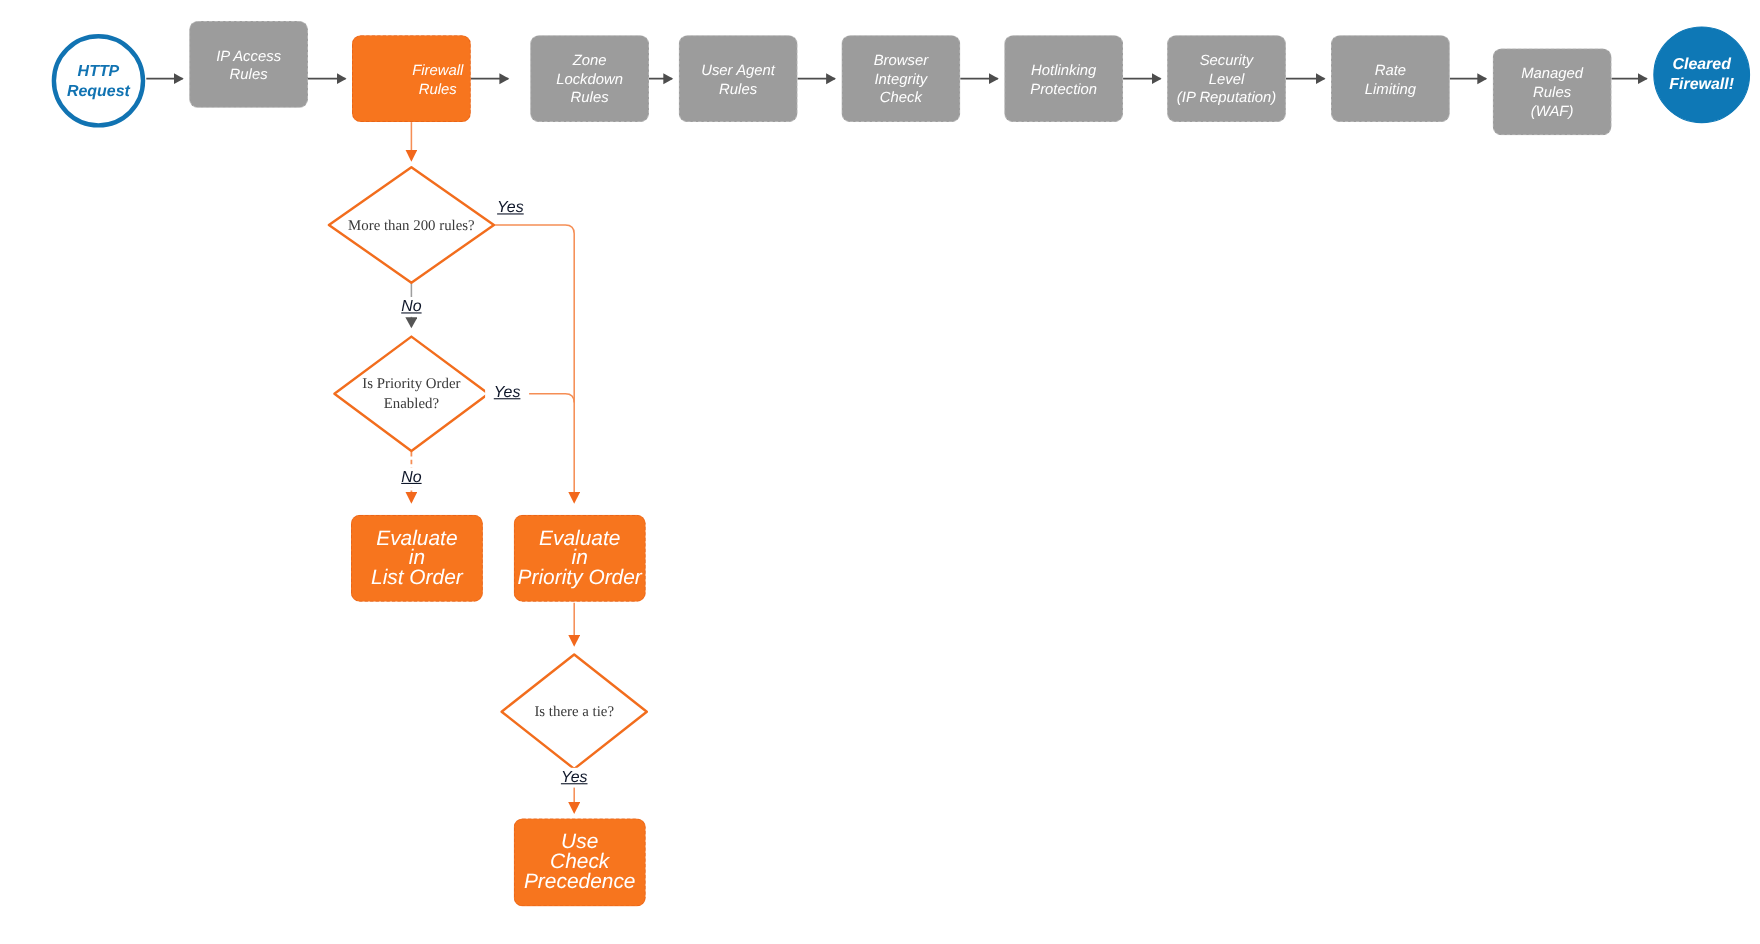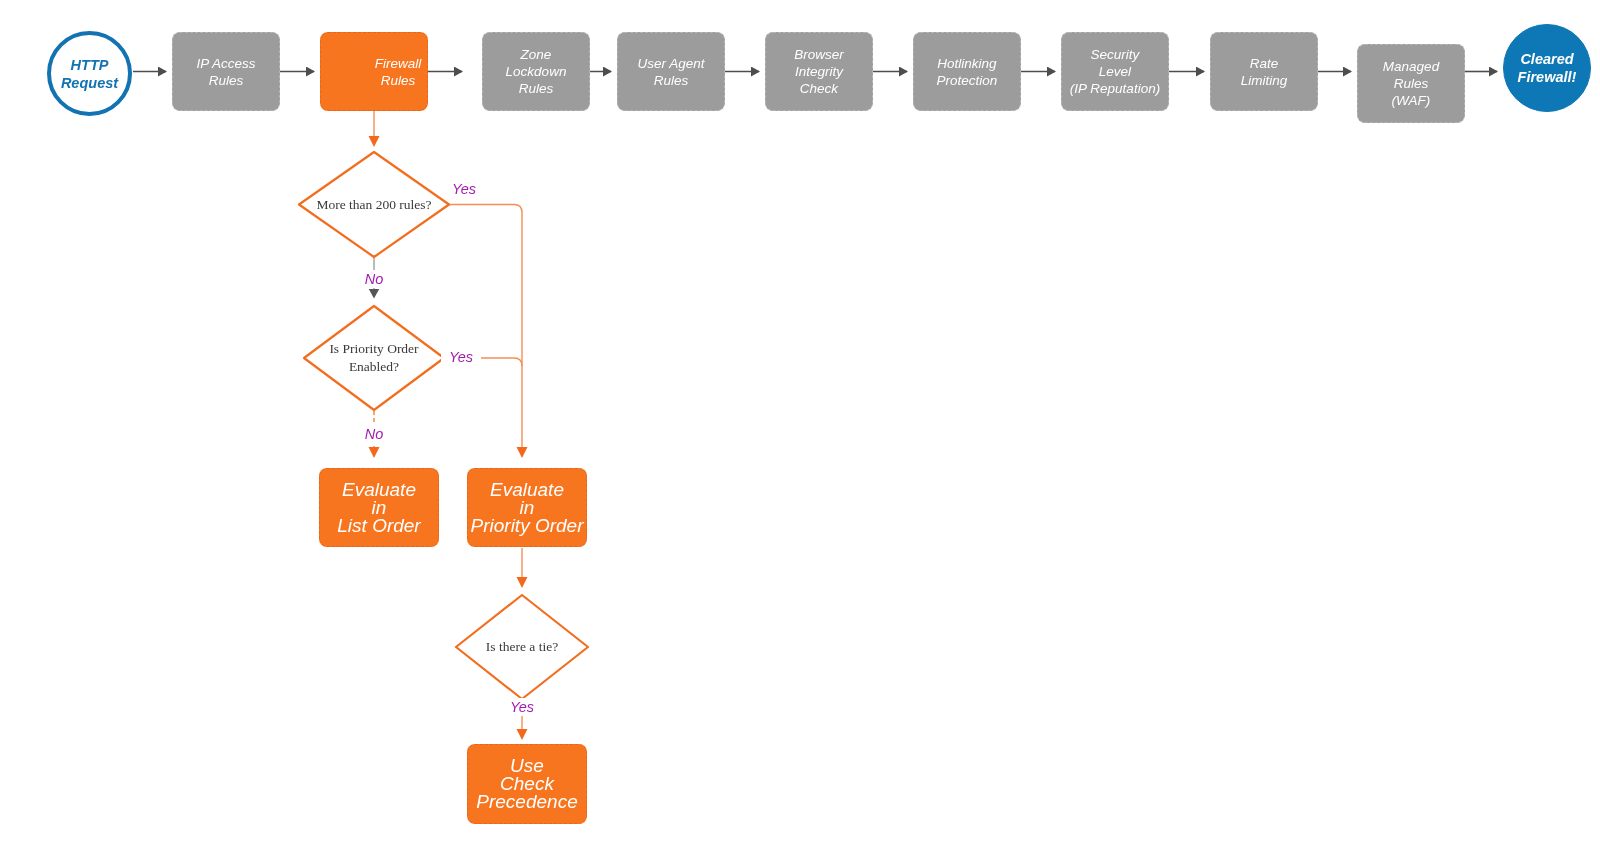--- a/index.html
+++ b/index.html
@@ -51,21 +51,21 @@
   .circle.end{
     left:1484px;top:24px;width:88px;height:88px;
     background:var(--blue);border:1px solid var(--blue);color:#ffffff;
   }
   .dia-label{
     position:absolute;display:flex;align-items:center;justify-content:center;text-align:center;
     color:var(--ink);font-size:13.5px;line-height:18px;font-family:Liberation Serif, serif;
   }
   .edge-label{
     position:absolute;display:flex;align-items:center;justify-content:center;text-align:center;
-    font-style:italic;font-size:14.5px;color:#a21caf;background:#ffffff;line-height:16px;
+    font-style:italic;font-size:14.5px;color:#0f172a;background:#ffffff;line-height:16px;text-decoration:underline;
   }
   .edge-label.nobg{background:transparent;}
 </style>
 </head>
 <body>
 
 <div class="canvas">
 
   <svg class="wires" width="1600" height="858" viewBox="0 0 1600 858">
     <defs>
@@ -108,21 +108,21 @@
       <polygon points="355,306 425,358 355,410 285,358"></polygon>
       <polygon points="503,595 569,647 503,699 437,647"></polygon>
     </g>
   </svg>
 
   <div class="node circle start">
     <span class="lbl">HTTP
 Request</span>
   </div>
 
-  <div class="node stage" style="left:153px;top:32px;">
+  <div class="node stage" style="left:153px;top:19px;">
     <span class="lbl">IP Access
 Rules</span>
   </div>
   <div class="node stage hot" style="left:301px;top:32px;">
     <span class="lbl">Firewall
 Rules</span>
   </div>
   <div class="node stage" style="left:463px;top:32px;">
     <span class="lbl">Zone
 Lockdown

